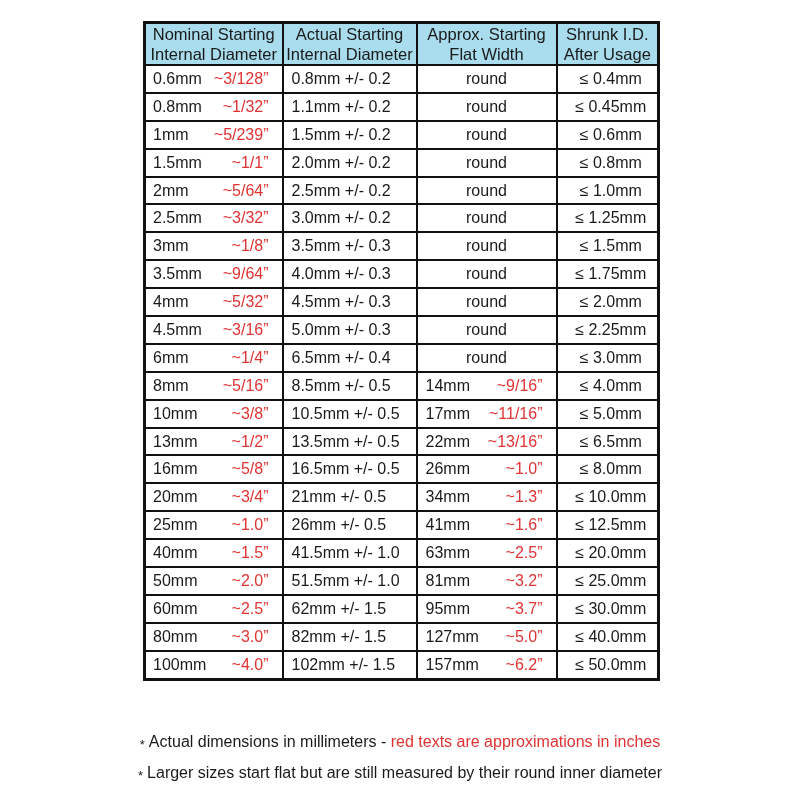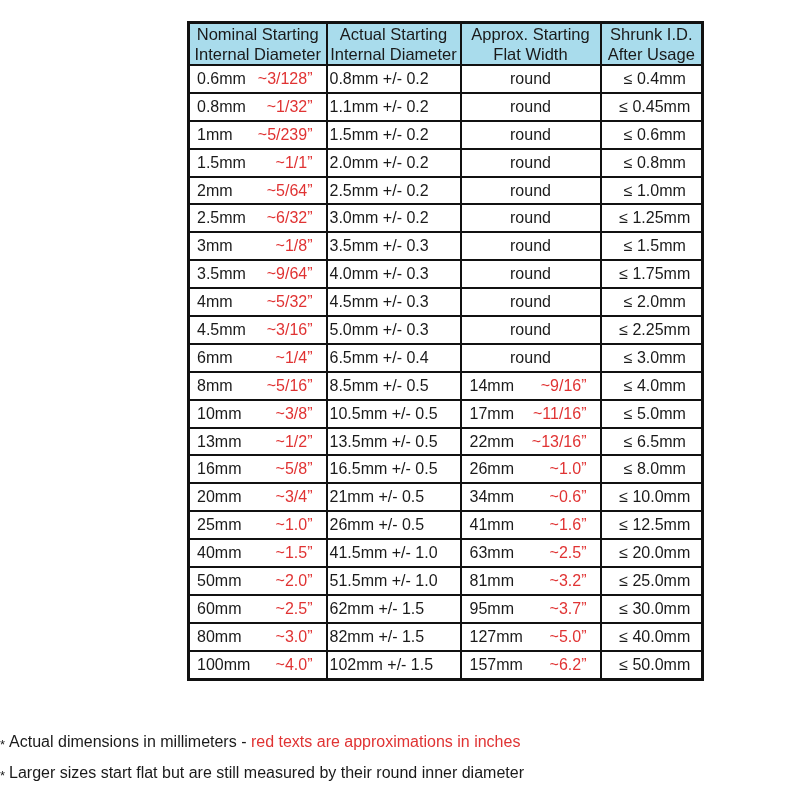--- a/index.html
+++ b/index.html
@@ -10,21 +10,20 @@
     background: #ffffff;
     font-family: "Liberation Sans", sans-serif;
     color: #1a1a1a;
     position: relative;
     overflow: hidden;
   }
   .table-wrap {
     position: absolute;
     left: 143px;
     top: 21px;
-    margin-left: 44px;
   }
   table {
     border-collapse: collapse;
     table-layout: fixed;
     border: 3px solid #111111;
   }
   col.c1 { width: 138px; }
   col.c2 { width: 134px; }
   col.c3 { width: 140px; }
   col.c4 { width: 102px; }
@@ -46,29 +45,29 @@
   th span { display: block; }
   td { height: 25.9px; }
   .cellflex {
     display: flex;
     justify-content: space-between;
     align-items: center;
     height: 100%;
   }
   .nominal .cellflex { padding-left: 7px; padding-right: 13px; }
   .flat    .cellflex { padding-left: 8px; padding-right: 13px; }
-  .actual  { padding-left: 2px; }
+  .actual  { padding-left: 8px; }
   .shrunk  { padding-left: 7px; text-align: center; }
   .red { color: #e03333; }
   td.flat.round .cellflex { justify-content: center; padding: 0; }
   .footnote {
     position: absolute;
     left: 0;
     width: 800px;
-    text-align: left;
+    text-align: center;
     font-size: 16px;
     color: #1a1a1a;
     white-space: nowrap;
   }
   .footnote.n1 { top: 733px; }
   .footnote.n2 { top: 764px; }
   .asterisk {
     font-size: 13px;
     position: relative;
     top: 2px;
@@ -184,21 +183,21 @@
         <span class="mm">round</span>
 
       </div>
     </td>
     <td class="shrunk">≤ 1.0mm</td>
   </tr>
         <tr>
     <td class="nominal">
       <div class="cellflex">
         <span class="mm">2.5mm</span>
-        <span class="inch red">~6/32”</span>
+        <span class="inch red">~3/32”</span>
       </div>
     </td>
     <td class="actual">3.0mm +/- 0.2</td>
     <td class="flat round">
       <div class="cellflex">
         <span class="mm">round</span>
 
       </div>
     </td>
     <td class="shrunk">≤ 1.25mm</td>
@@ -351,21 +350,21 @@
     <td class="nominal">
       <div class="cellflex">
         <span class="mm">20mm</span>
         <span class="inch red">~3/4”</span>
       </div>
     </td>
     <td class="actual">21mm +/- 0.5</td>
     <td class="flat">
       <div class="cellflex">
         <span class="mm">34mm</span>
-        <span class="inch red">~0.6”</span>
+        <span class="inch red">~1.3”</span>
       </div>
     </td>
     <td class="shrunk">≤ 10.0mm</td>
   </tr>
         <tr>
     <td class="nominal">
       <div class="cellflex">
         <span class="mm">25mm</span>
         <span class="inch red">~1.0”</span>
       </div>

